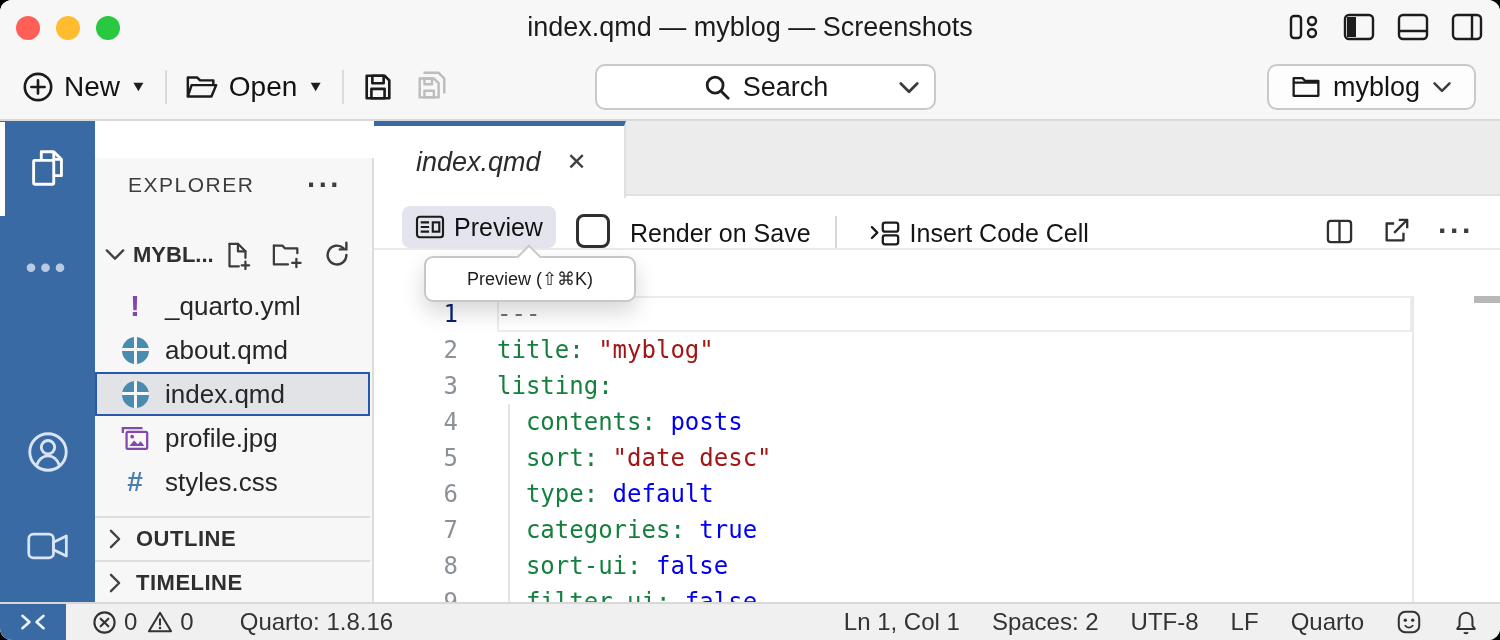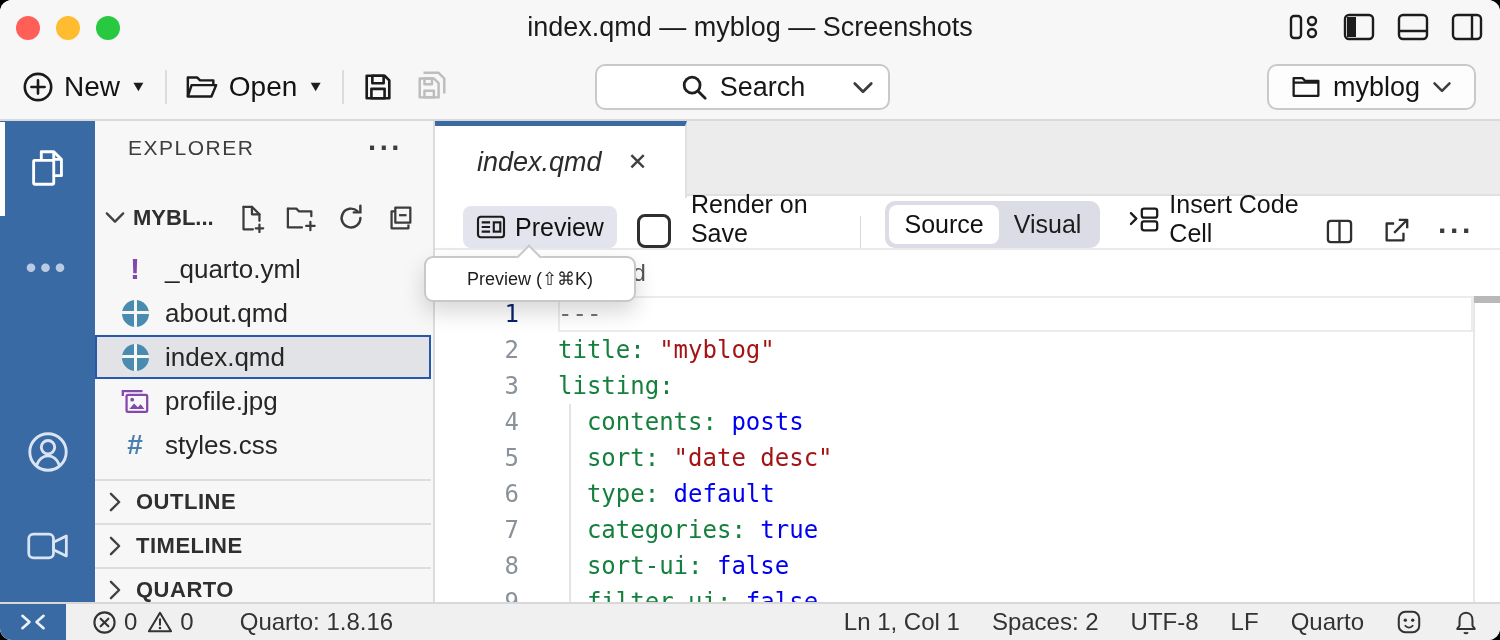--- a/index.html
+++ b/index.html
@@ -13,34 +13,34 @@
   .dot { width:24px; height:24px; border-radius:50%; }
   .dot.red{ background:#ff5f57; } .dot.yellow{ background:#febc2e; } .dot.green{ background:#28c840; }
   .win-title { flex:1; text-align:center; font-size:27px; font-weight:500; color:#1b1b1b; }
   .layout-icons { position:absolute; right:16px; top:12px; display:flex; gap:20px; align-items:center; color:#1c1c1c; }
 
   
   .toolbar { position:absolute; top:55px; left:0; right:0; height:66px; background:#f7f7f7; border-bottom:2px solid #d9d9d9; }
   .tb-left { position:absolute; left:22px; top:0; height:64px; display:flex; align-items:center; gap:10px; font-size:28px; color:#131313; }
   .vsep-tb { width:2px; height:34px; background:#dcdcdc; margin:0 8px; }
   .caret { font-size:17px; color:#1d1d1d; transform:scaleY(.85); }
-  .searchbox { position:absolute; left:595px; top:9px; width:295px; height:46px; background:#fff; border:2px solid #c9c9c9; border-radius:10px; display:flex; align-items:center; justify-content:center; gap:12px; font-size:27px; color:#171717; }
+  .searchbox { position:absolute; left:595px; top:9px; width:341px; height:46px; background:#fff; border:2px solid #c9c9c9; border-radius:10px; display:flex; align-items:center; justify-content:center; gap:12px; font-size:27px; color:#171717; }
   .searchbox .sb-chev { position:absolute; right:14px; top:15px; }
   .tb-right { position:absolute; right:24px; top:9px; display:flex; gap:20px; }
   .btn { height:46px; border:2px solid #c9c9c9; border-radius:10px; background:#fdfdfd; display:flex; align-items:center; padding:0 22px; font-size:27px; color:#141414; gap:12px; }
 
   
   .main { position:absolute; top:121px; left:0; right:0; bottom:38px; display:flex; }
 
   .activitybar { width:95px; flex:none; background:#3a6aa3; position:relative; }
   .act-indicator { position:absolute; left:0; top:1px; width:5px; height:94px; background:#fff; }
   .act-item { position:absolute; left:0; width:95px; display:flex; justify-content:center; }
   .act-dots { color:#b9cbe3; font-size:30px; font-weight:700; letter-spacing:4px; }
 
-  .sidebar { width:340px; flex:none; background:#f7f7f7; border-right:2px solid #dcdcdc; position:relative; overflow:hidden; }
+  .sidebar { width:279px; flex:none; background:#f7f7f7; border-right:2px solid #dcdcdc; position:relative; overflow:hidden;margin-top:37px; }
   .sb-header { height:54px; display:flex; align-items:center; padding:0 30px 0 33px; font-size:21px; letter-spacing:1.5px; color:#3d3d3d; }
   .sb-header-dots { margin-left:auto; font-size:29px; font-weight:700; letter-spacing:2px; color:#3d3d3d; }
   .sb-section-row { height:46px; margin-top:20px; display:flex; align-items:center; padding:0 18px 0 10px; gap:8px; color:#2f2f2f; }
   .sb-section-label { font-weight:700; font-size:22px; }
   .sb-sec-actions { margin-left:auto; display:flex; gap:19px; align-items:center; color:#3c3c3c; }
   .file-list { position:absolute; top:126px; left:0; right:2px; }
   .file-row { height:44px; display:flex; align-items:center; padding-left:24px; gap:14px; font-size:26px; color:#262626; }
   .file-row.selected { background:#e2e3e6; outline:2px solid #2658ae; outline-offset:-2px; }
   .ficon { width:32px; display:flex; justify-content:center; align-items:center; flex:none; }
   .yaml-bang { font-weight:800; font-size:30px; color:#8347ad; }
@@ -356,24 +356,20 @@
                 <rect x="2" y="3" width="28" height="22" rx="3"></rect>
                 <path d="M6 9h9M6 14h9M6 19h9"></path>
                 <rect x="19" y="9" width="7" height="10"></rect>
               </svg>
             </span>
           <span>Preview</span>
         </div>
         <span class="checkbox"></span>
         <span>Render on Save</span>
         <span class="vsep-ed"></span>
-        <div class="seg">
-          <span class="seg-on">Source</span>
-          <span class="seg-off">Visual</span>
-        </div>
         <div class="ed-insert">
           <span>
               <svg width="33" height="29" viewBox="0 0 36 32" fill="none" stroke="#1b1b1b" stroke-width="2.5" stroke-linecap="round" stroke-linejoin="round">
                 <path d="M3 9l6 6-6 6"></path>
                 <rect x="15" y="4" width="17" height="10" rx="2.5"></rect>
                 <rect x="15" y="18" width="17" height="10" rx="2.5"></rect>
               </svg>
             </span>
           <span>Insert Code Cell</span>
         </div>

